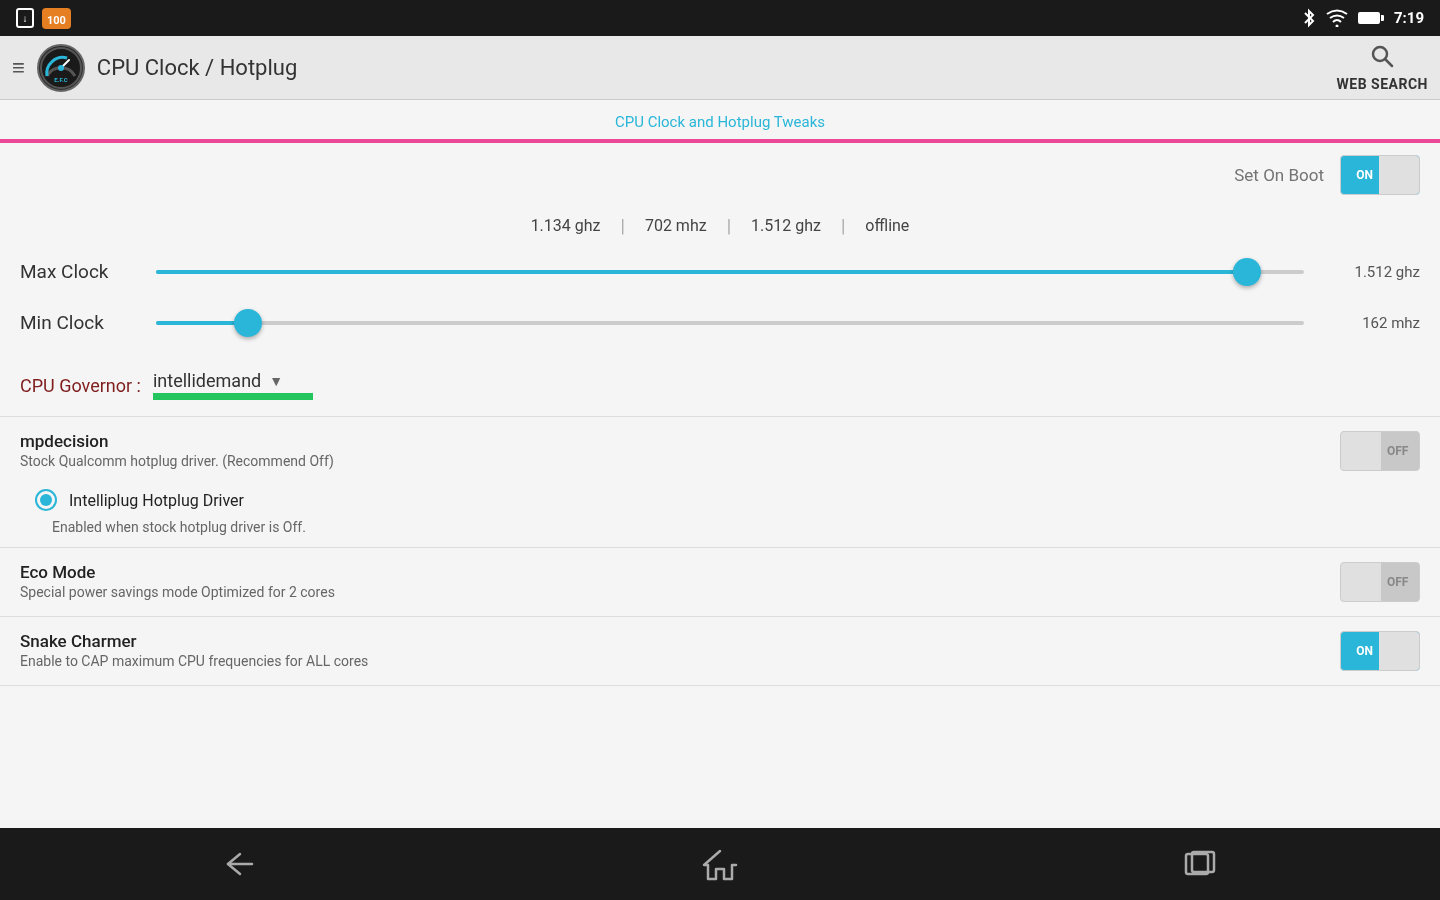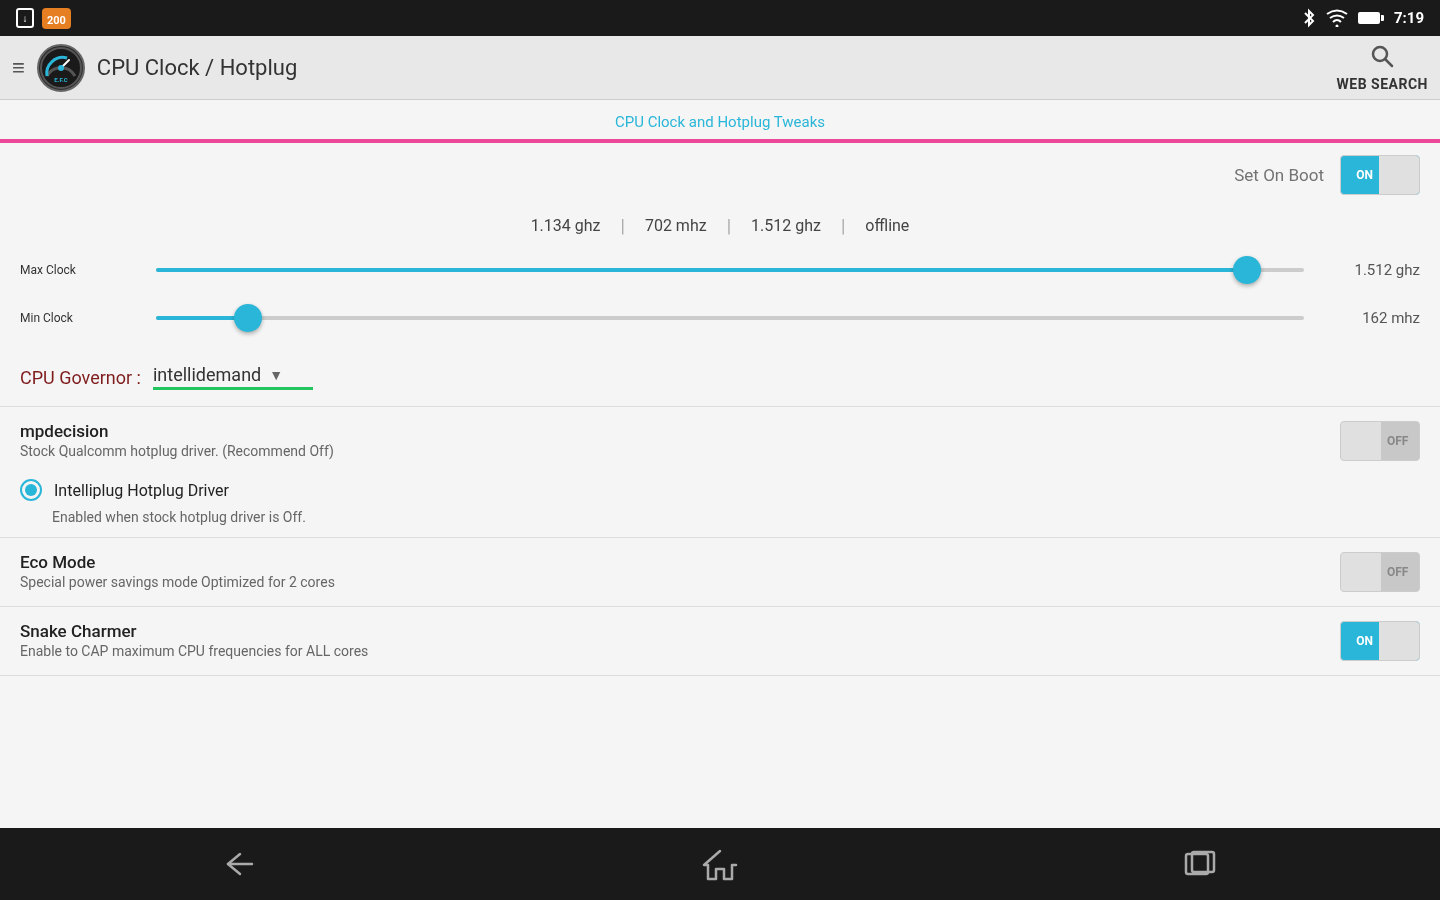--- a/index.html
+++ b/index.html
@@ -189,21 +189,21 @@
     
     #sliders-section {
       padding: 8px 20px 0;
     }
     .slider-row {
       display: flex;
       align-items: center;
       margin-bottom: 28px;
     }
     .slider-label {
-      font-size: 12px;
+      font-size: 19px;
       color: #333;
       width: 120px;
       flex-shrink: 0;
     }
     .slider-track-container {
       flex: 1;
       margin: 0 16px;
       position: relative;
       height: 20px;
       display: flex;
@@ -248,21 +248,21 @@
       gap: 12px;
     }
     #governor-label {
       font-size: 18px;
       color: #7f1d1d;
       font-weight: 400;
     }
     #governor-select-container {
       display: flex;
       align-items: center;
-      border-bottom: 3px solid #22c55e;
+      border-bottom: 7px solid #22c55e;
       padding-bottom: 2px;
       cursor: pointer;
       min-width: 160px;
     }
     #governor-value {
       font-size: 18px;
       color: #333;
     }
     #governor-arrow {
       margin-left: 8px;
@@ -302,20 +302,21 @@
       flex-shrink: 0;
       align-self: center;
     }
 
     
     .radio-row {
       padding: 8px 20px;
       display: flex;
       align-items: center;
       gap: 12px;
+      margin-left: 15px;
     }
     .radio-btn {
       width: 22px;
       height: 22px;
       border-radius: 50%;
       border: 2px solid #29b6d8;
       display: flex;
       align-items: center;
       justify-content: center;
       flex-shrink: 0;
@@ -387,21 +388,21 @@
 
 <div id="status-bar">
   <div class="status-left">
 
     <svg width="18" height="20" viewBox="0 0 18 20">
       <rect x="1" y="1" width="16" height="18" rx="2" stroke="white" stroke-width="2" fill="none"></rect>
       <text x="9" y="14" fill="white" font-size="10" text-anchor="middle">↓</text>
     </svg>
 
     <div style="background:#e67e22;border-radius:4px;padding:1px 5px;">
-      <span style="color:white;font-size:11px;font-weight:bold;">200</span>
+      <span style="color:white;font-size:11px;font-weight:bold;">100</span>
     </div>
   </div>
   <div class="status-right">
 
     <svg width="14" height="20" viewBox="0 0 14 20">
       <polyline points="3,5 11,13 7,17 7,3 11,7 3,15" stroke="white" stroke-width="2" fill="none"></polyline>
     </svg>
 
     <svg width="22" height="18" viewBox="0 0 22 18">
       <path d="M1 5 Q11 -2 21 5" stroke="white" stroke-width="2" fill="none"></path>

